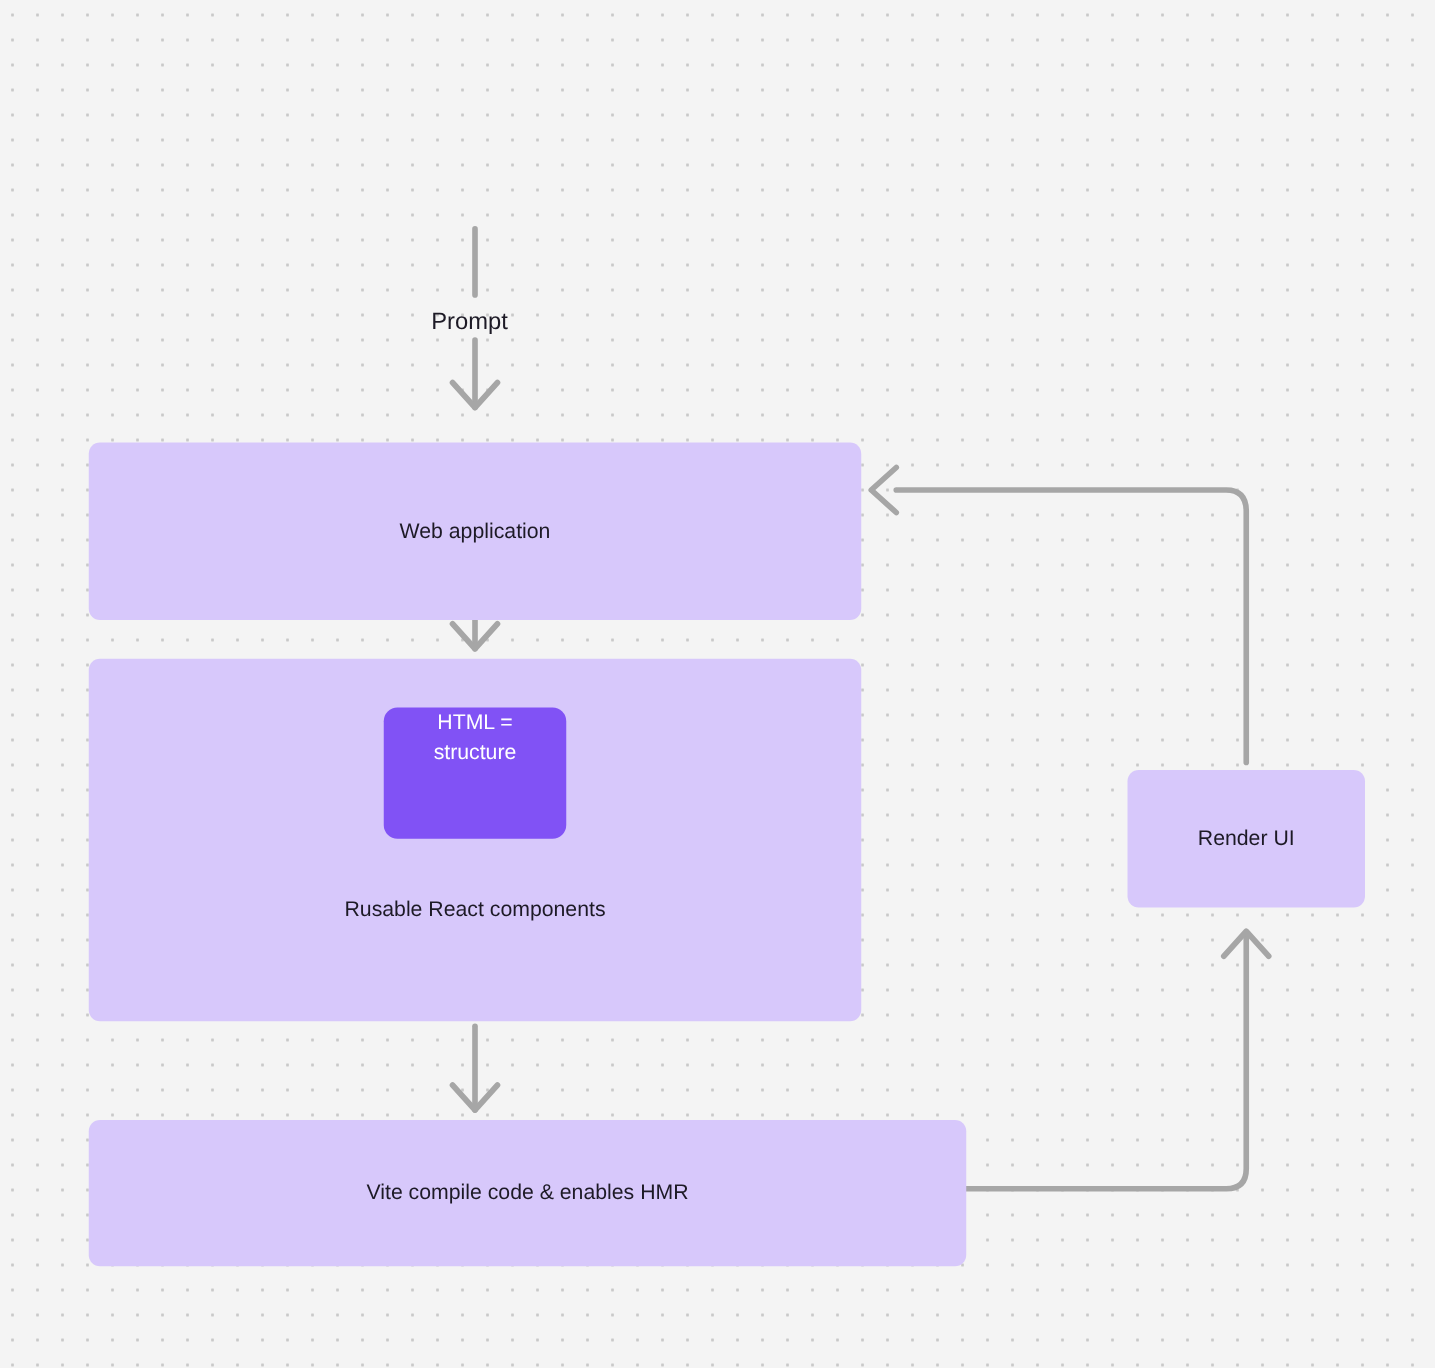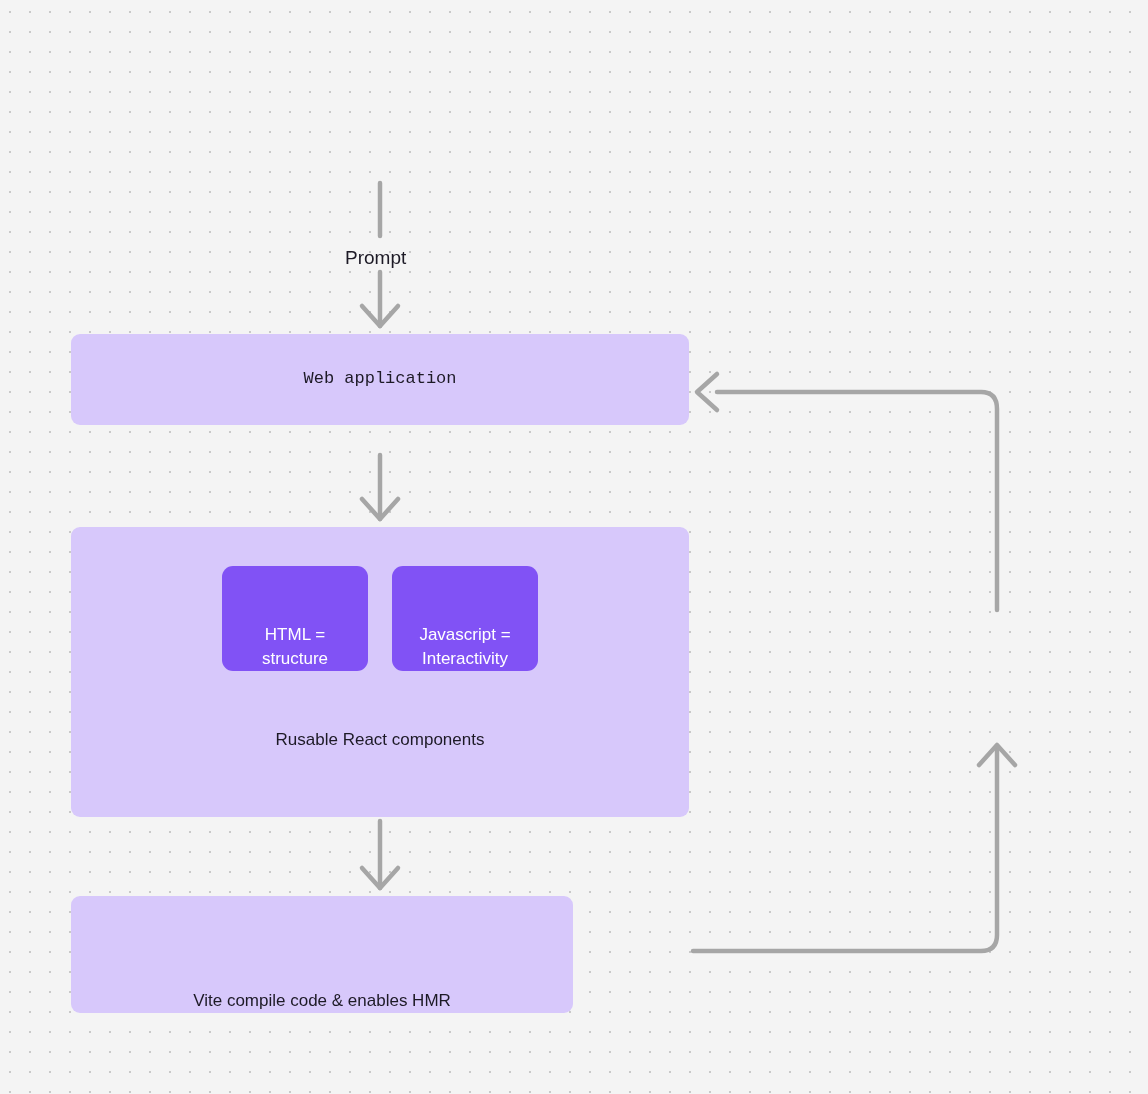--- a/index.html
+++ b/index.html
@@ -35,54 +35,54 @@
     border-radius: 9px;
     display: flex;
     align-items: center;
     justify-content: center;
     color: #1d1a26;
     font-size: 17px;
     line-height: 1.35;
     text-align: center;
   }
   .node-user     { left: 71px;  top: 62px;  width: 618px; height: 117px; }
-  .node-web      { left: 71px;  top: 334px; width: 618px; height: 91px; font-family: Liberation Mono, monospace; }
+  .node-web      { left: 71px;  top: 354px; width: 618px; height: 142px; }
   .node-comps    { left: 71px;  top: 527px; width: 618px; height: 290px;
                    display: block; border-radius: 9px; }
-  .node-vite     { left: 71px;  top: 896px; width: 502px; height: 117px; align-items: flex-end; }
+  .node-vite     { left: 71px;  top: 896px; width: 702px; height: 117px; }
   .node-render   { left: 902px; top: 616px; width: 190px; height: 110px; }
 
   .comp-row {
     position: absolute;
     left: 0;
     top: 39px;
     width: 618px;
     display: flex;
     justify-content: center;
     gap: 24px;
   }
   .chip {
     box-sizing: border-box;
     width: 146px;
     height: 105px;
     background: #8152f5;
     border-radius: 11px;
     display: flex;
-    align-items: flex-end;
+    align-items: flex-start;
     justify-content: center;
     color: #ffffff;
     font-size: 17px;
     line-height: 1.42;
     text-align: center;
     padding: 0 8px;
   }
   .comps-caption {
     position: absolute;
     left: 0;
-    top: 202px;
+    top: 190px;
     width: 618px;
     text-align: center;
     color: #1d1a26;
     font-size: 17px;
   }
   .edge-label {
     position: absolute;
     color: #1d1a26;
     font-size: 19px;
     line-height: 1;
@@ -126,28 +126,25 @@
   </div>
 
   <div class="node node-comps">
     <div class="comp-row">
       <div class="chip">
         <span>
           <span>HTML =</span><br>
           <span>structure</span>
         </span>
       </div>
-      <div class="chip">
-        <span>
-          <span>Javascript =</span><br>
-          <span>Interactivity</span>
-        </span>
-      </div>
     </div>
     <div class="comps-caption">Rusable React components</div>
   </div>
 
   <div class="node node-vite">
     <span>Vite compile code &amp; enables HMR</span>
   </div>
 
+  <div class="node node-render">
+    <span>Render UI</span>
+  </div>
 
 </div>
 
 </body></html>

